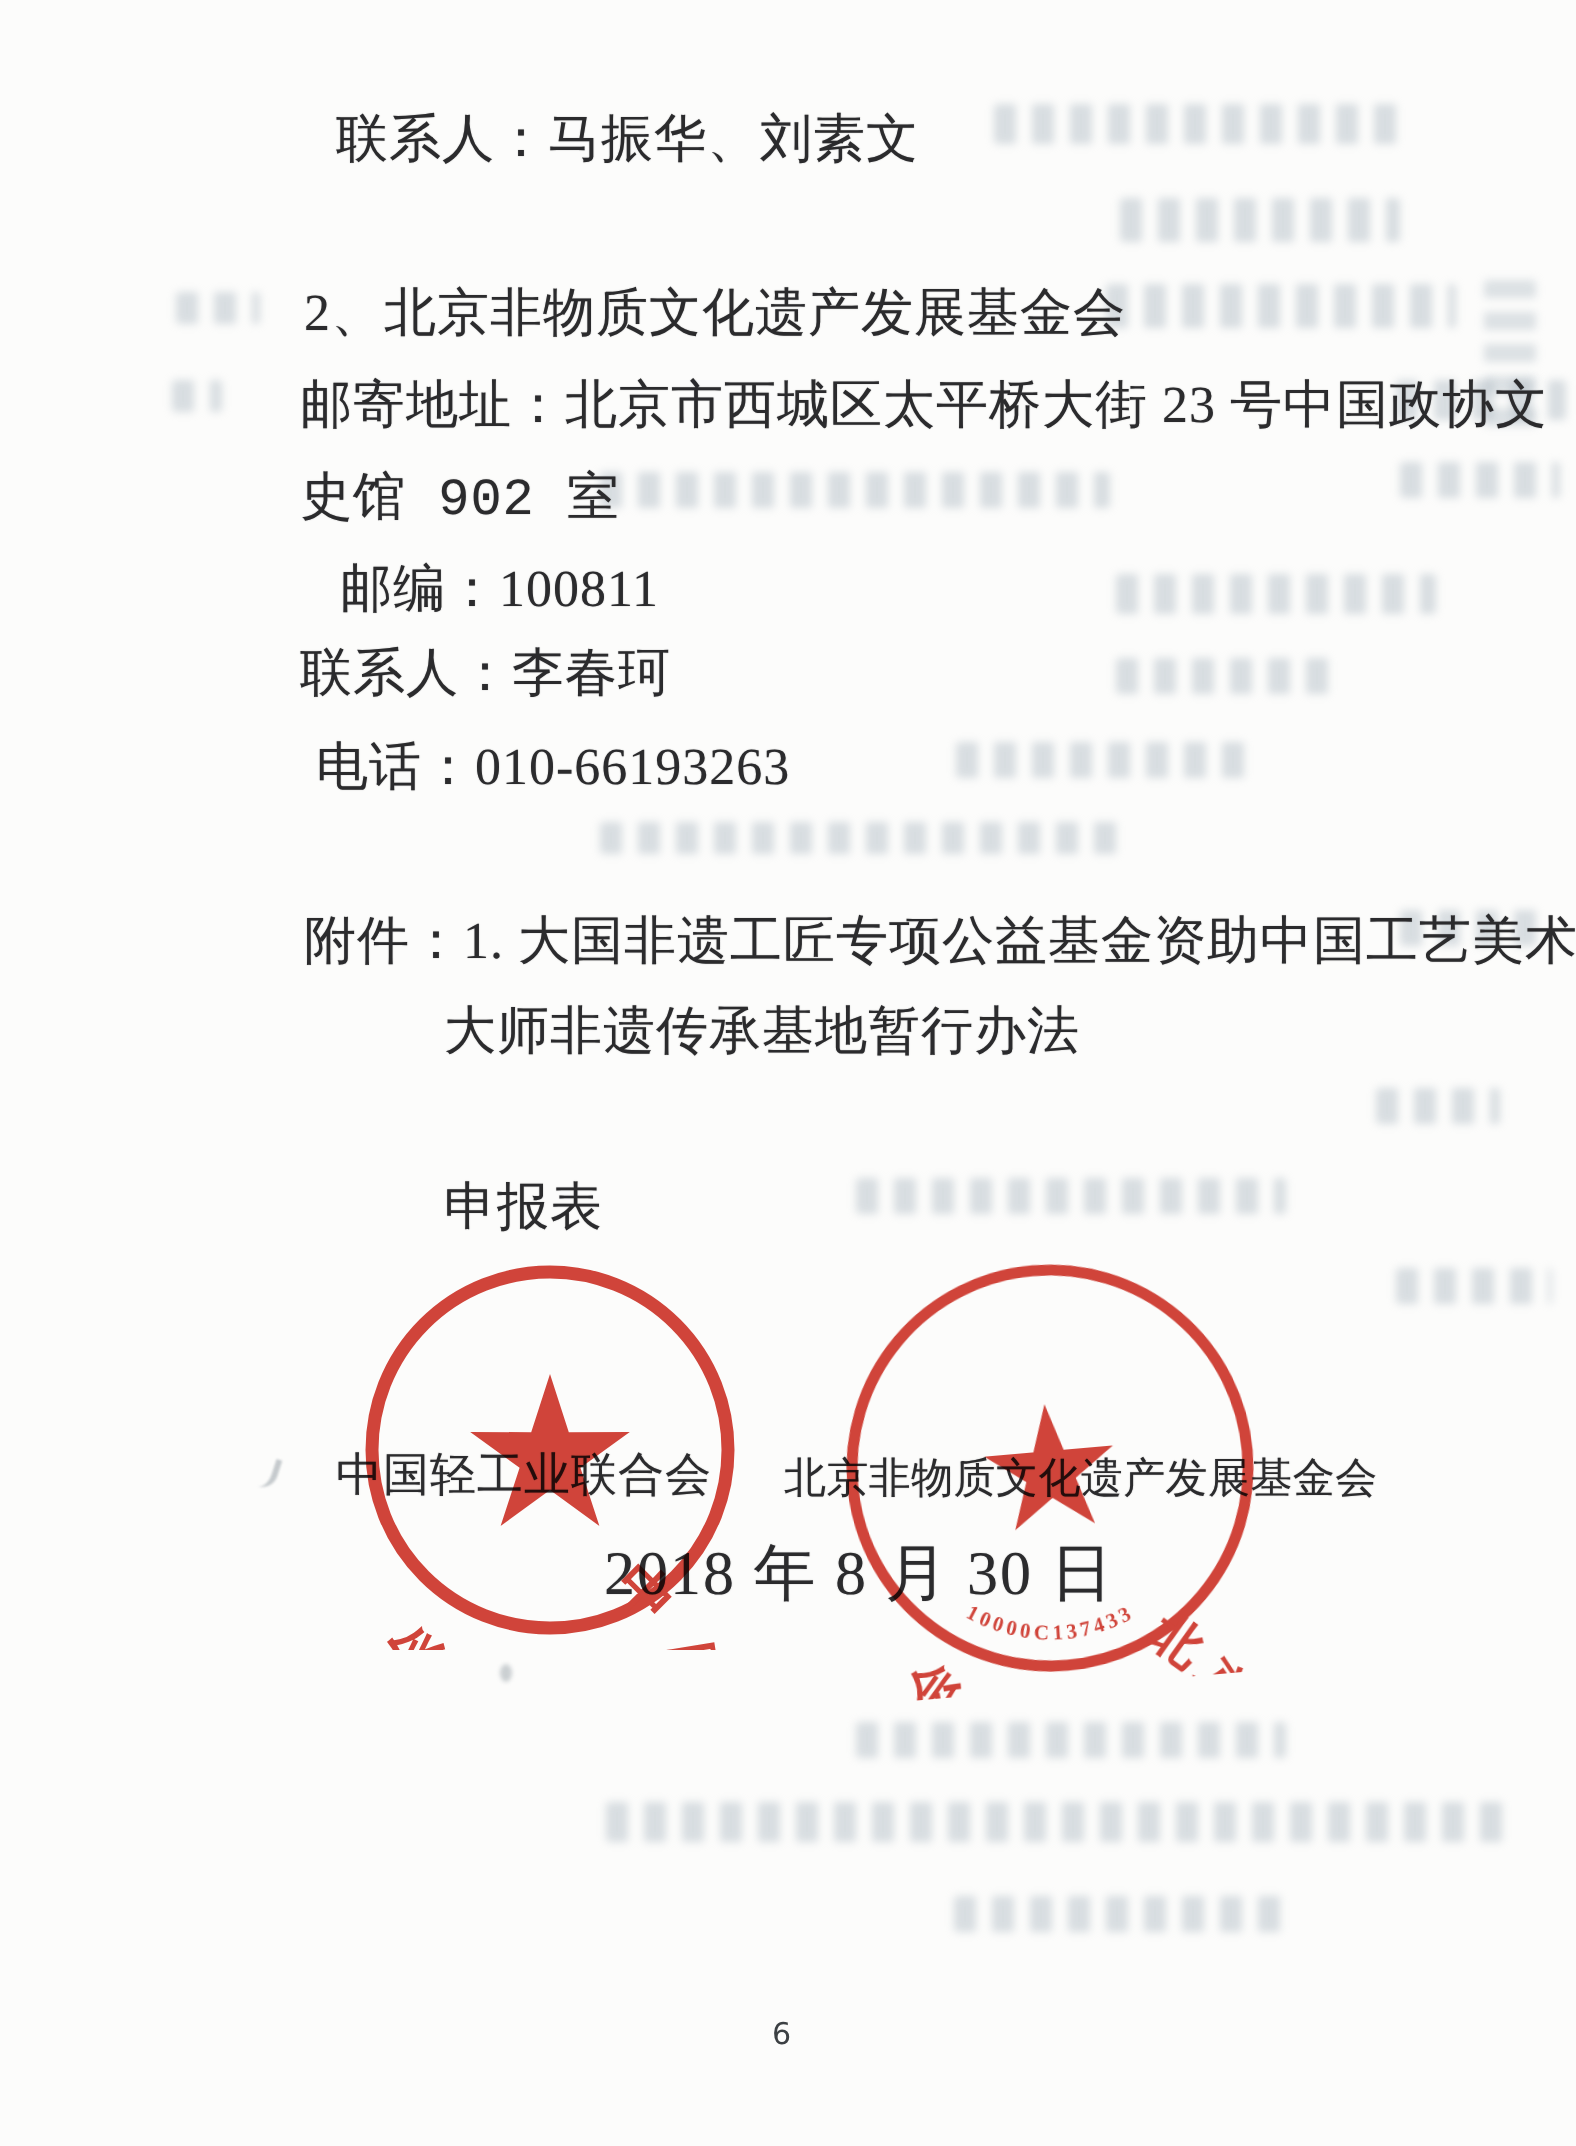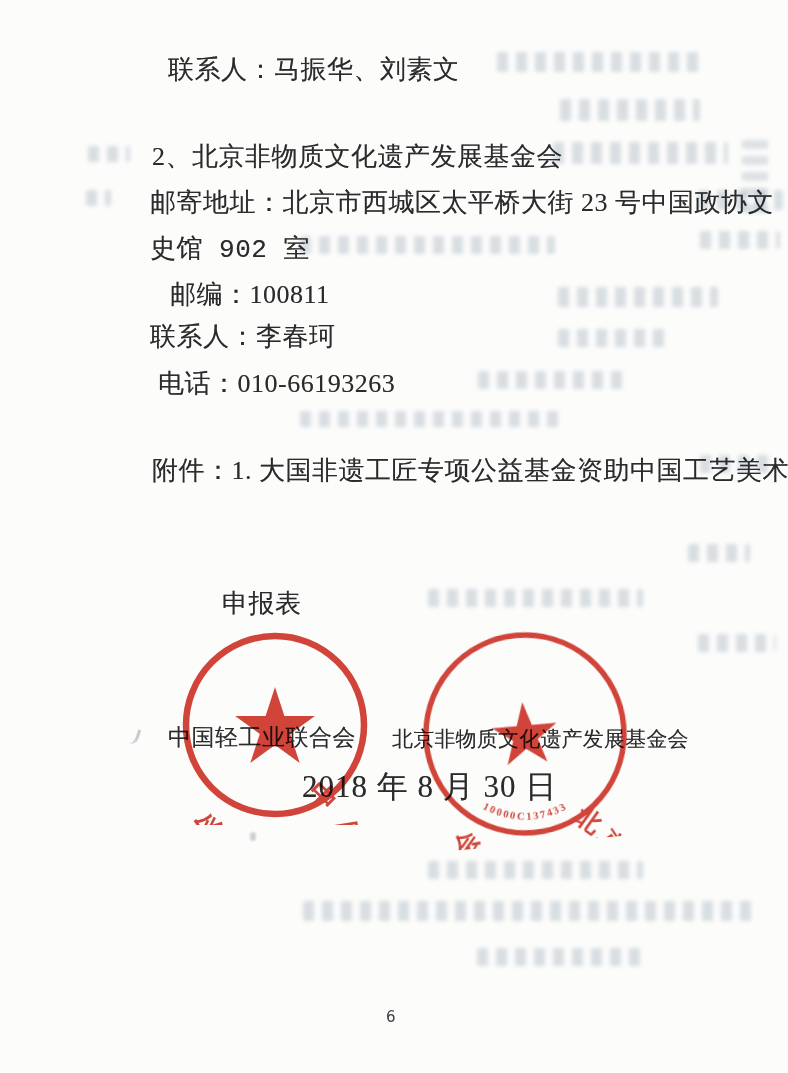--- a/index.html
+++ b/index.html
@@ -108,20 +108,21 @@
   <div class="stray-dot"></div>
 
   <div class="line l1">联系人：马振华、刘素文</div>
   <div class="line l3">2、北京非物质文化遗产发展基金会</div>
   <div class="line l4">邮寄地址：北京市西城区太平桥大街 23 号中国政协文</div>
   <div class="line l5">史馆 902 室</div>
   <div class="line l6">邮编：100811</div>
   <div class="line l7">联系人：李春珂</div>
   <div class="line l8">电话：010-66193263</div>
   <div class="line l9">附件：1. 大国非遗工匠专项公益基金资助中国工艺美术</div>
+  <div class="line l10">大师非遗传承基地暂行办法</div>
   <div class="line l12">申报表</div>
 
   <div class="line sig-left">中国轻工业联合会</div>
   <div class="line sig-right">北京非物质文化遗产发展基金会</div>
   <div class="line sig-date">2018 年 8 月 30 日</div>
 
   <svg class="seal seal-left" width="200" height="200" viewBox="0 0 200 200">
     <defs>
       <path id="arcL" d="M100,164 A64,64 0 1 1 99.9,164" fill="none"></path>
     </defs>

